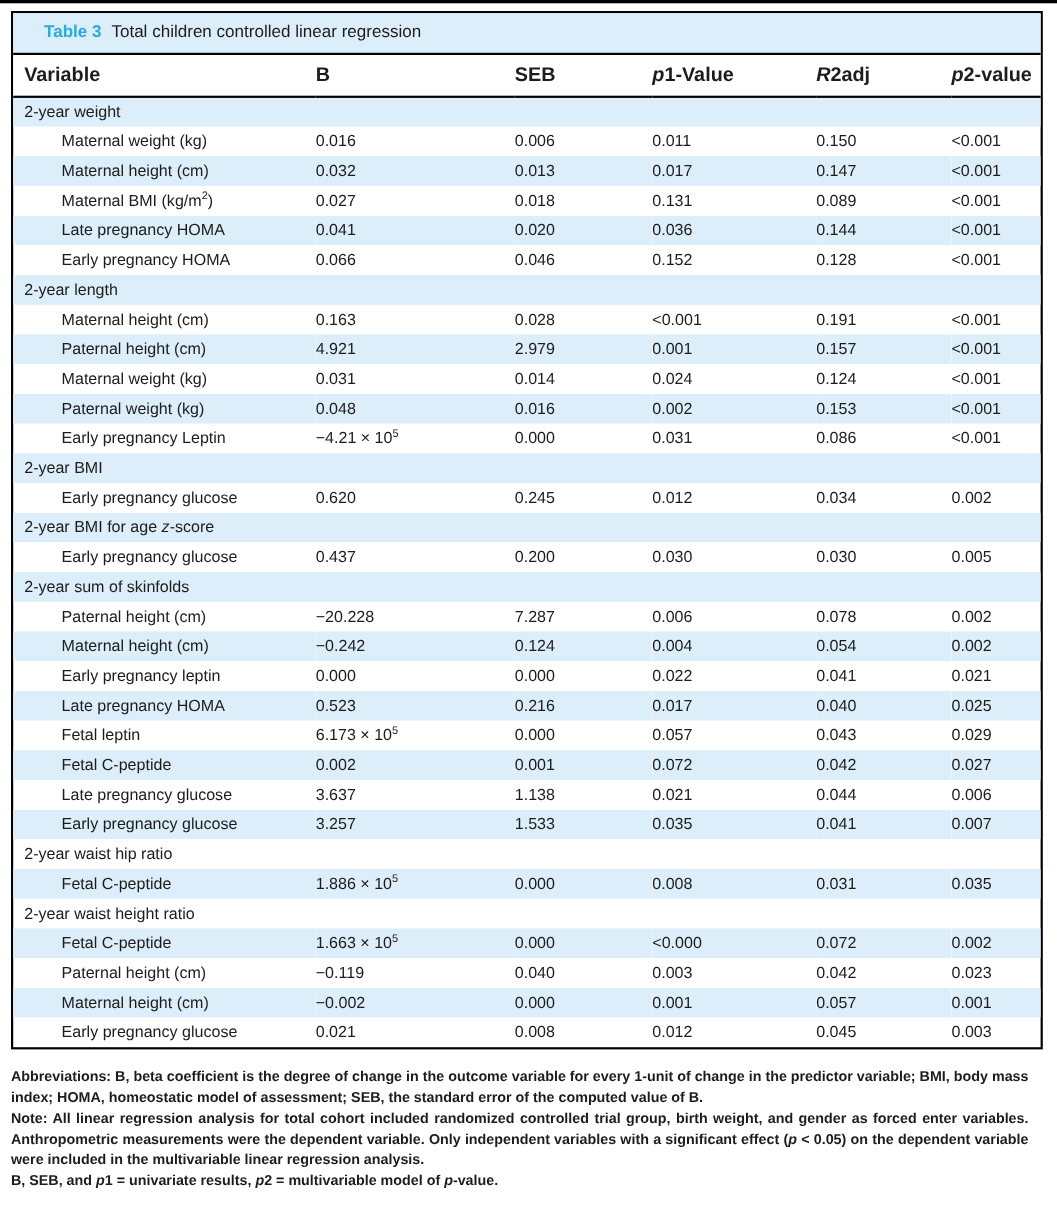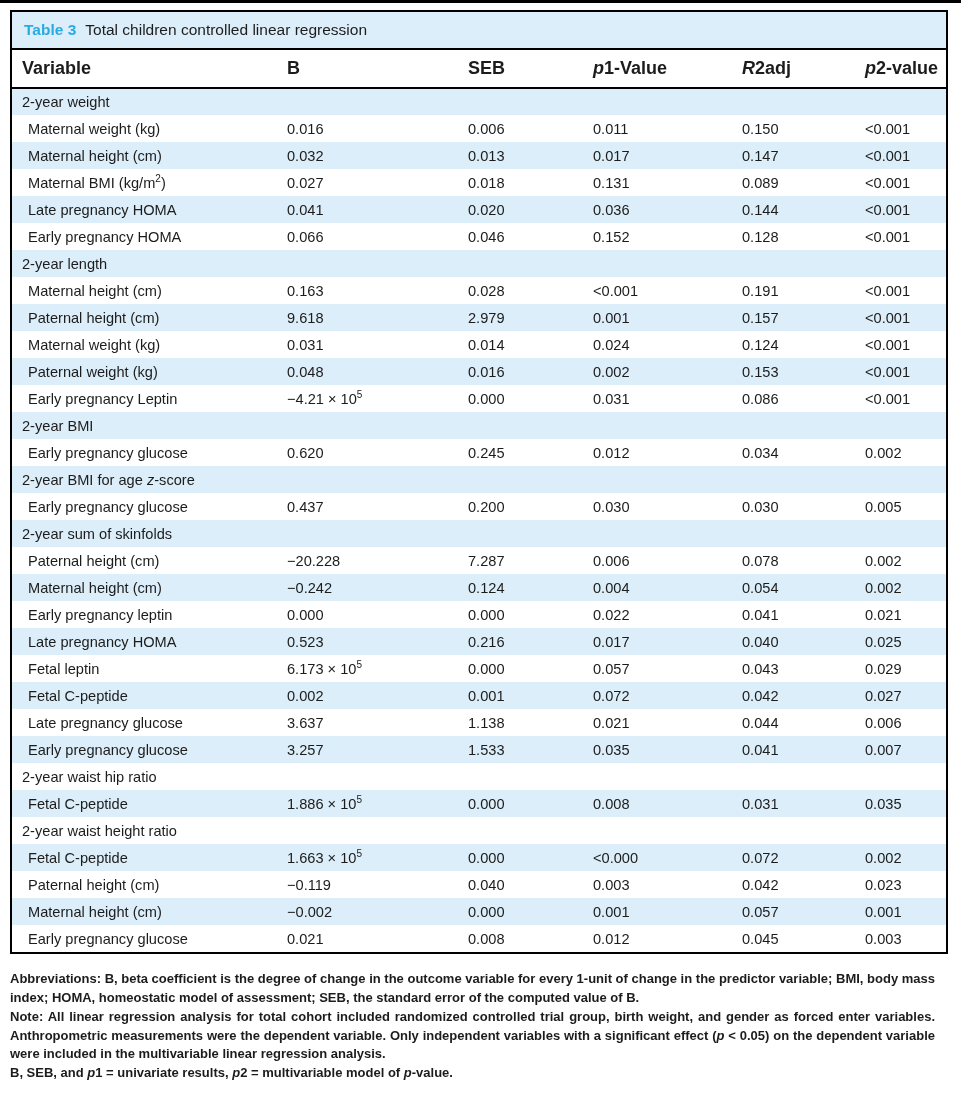--- a/index.html
+++ b/index.html
@@ -22,37 +22,37 @@
     border:2.5px solid var(--border);
   }
   .table-title{
     background:var(--stripe);
     height:38px;
     display:flex; align-items:center; gap:9px;
     padding:0 12px;
     font-size:15.5px;
     border-bottom:2px solid var(--border);
   }
-  .table-title .tbl-label{ color:var(--accent); font-weight:bold; }
+  .table-title .tbl-label{ color:var(--accent); font-weight:bold;margin-left:16px; }
   .table-title .tbl-caption{ color:var(--text); }
   table{ border-collapse:collapse; width:100%; table-layout:fixed; }
   thead th{
     height:38px; text-align:left; vertical-align:middle;
     font-size:18px; font-weight:bold; padding:0;
     border-bottom:2px solid var(--border);
     background:#ffffff;
   }
   thead th:first-child{ padding-left:10px; }
   tbody td{
     height:27px; padding:0; font-size:14.6px; vertical-align:middle;
     white-space:nowrap; overflow:hidden;
   }
   tbody tr:nth-child(odd){ background:var(--stripe); }
   td.label{ padding-left:10px; }
-  td.label.indent{ padding-left:16px; }
+  td.label.indent{ padding-left:44px; }
   sup{ font-size:10px; line-height:0; }
   i{ font-style:italic; }
   .footnotes{
     margin:16px 26px 0 10px;
     font-size:13px; line-height:1.45;
     text-align:justify;
     font-weight:bold;
   }
   .footnotes p{ margin:0; }
 </style>
@@ -135,21 +135,21 @@
         <tr>
           <td class="label indent">Maternal height (cm)</td>
           <td>0.163</td>
           <td>0.028</td>
           <td>&lt;0.001</td>
           <td>0.191</td>
           <td>&lt;0.001</td>
         </tr>
         <tr>
           <td class="label indent">Paternal height (cm)</td>
-          <td>9.618</td>
+          <td>4.921</td>
           <td>2.979</td>
           <td>0.001</td>
           <td>0.157</td>
           <td>&lt;0.001</td>
         </tr>
         <tr>
           <td class="label indent">Maternal weight (kg)</td>
           <td>0.031</td>
           <td>0.014</td>
           <td>0.024</td>

